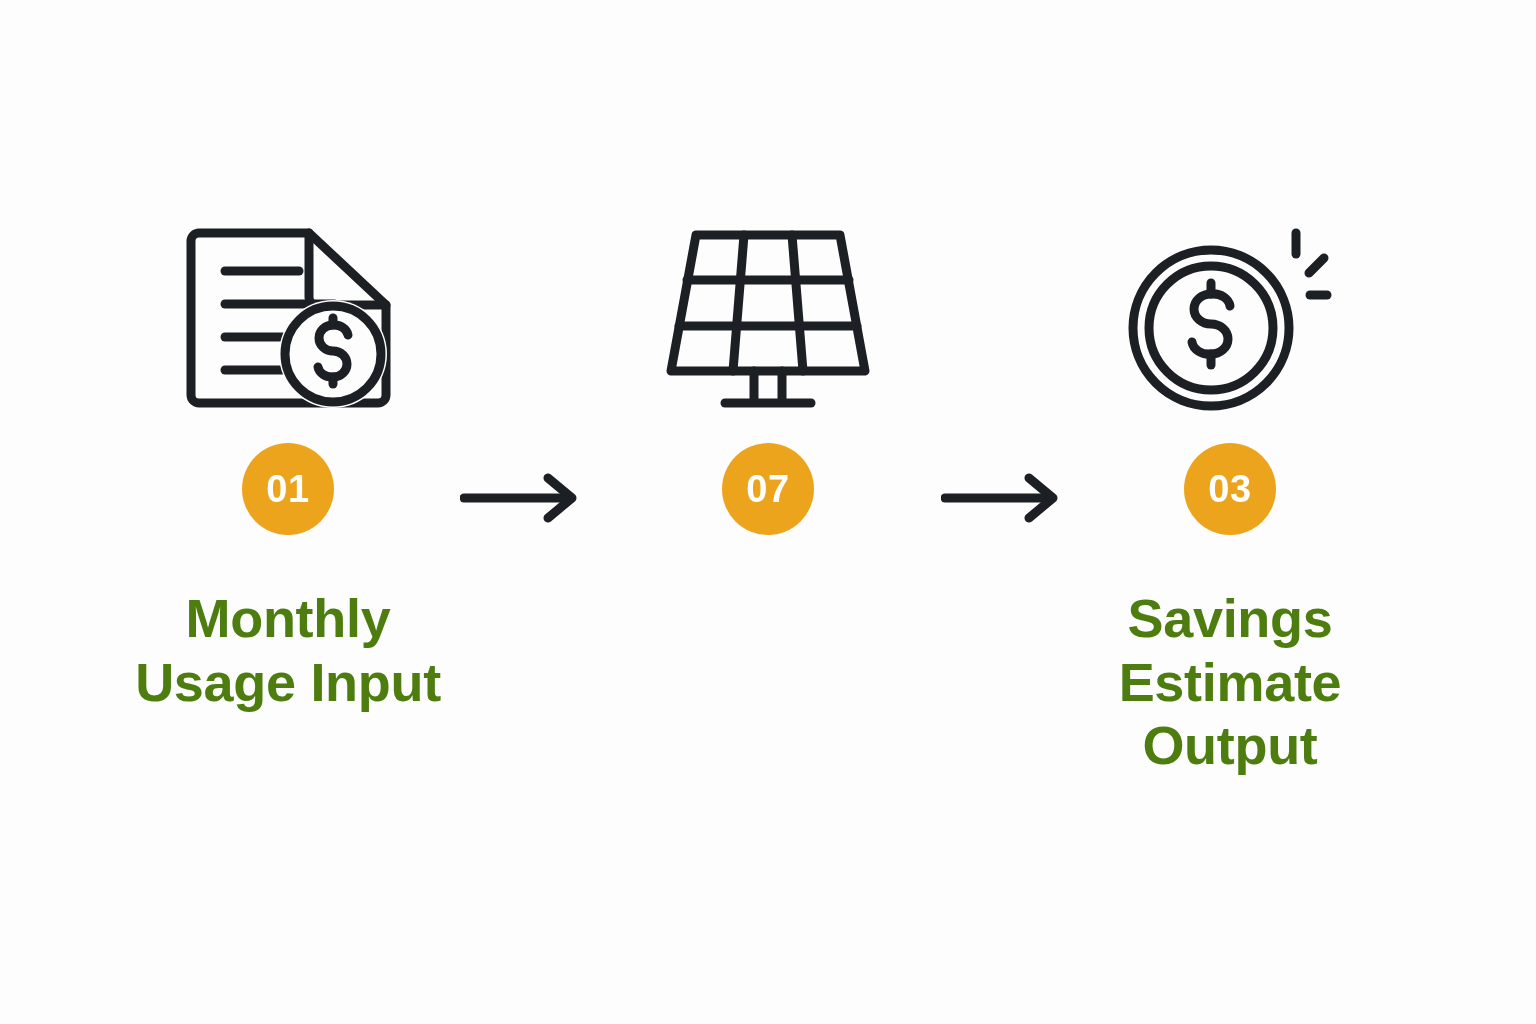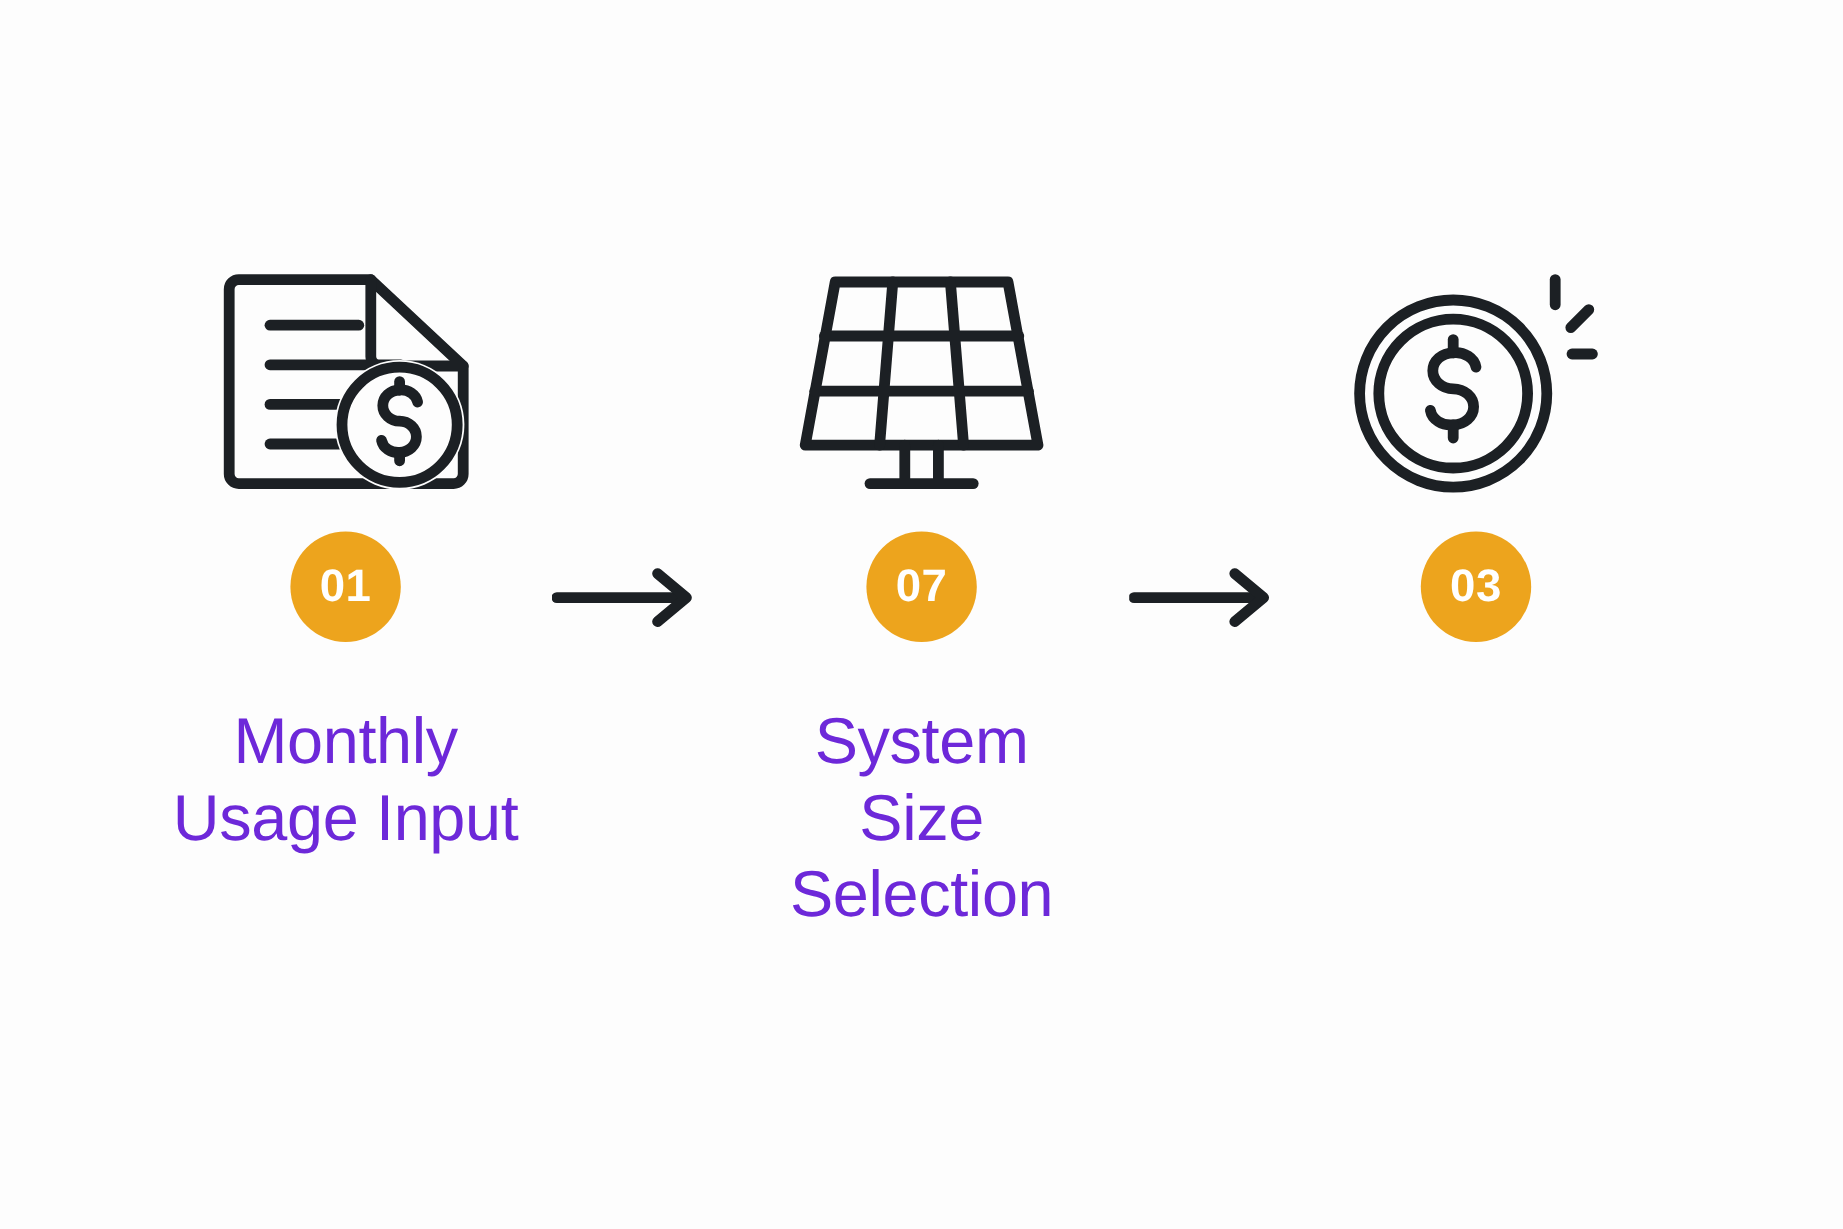--- a/index.html
+++ b/index.html
@@ -55,23 +55,23 @@
     font-size: 38px;
     font-weight: bold;
     letter-spacing: 0.5px;
     line-height: 1;
   }
 
   
   .caption {
     margin-top: 52px;
     text-align: center;
-    color: #6d28d9;
+    color: #4d7c0f;
     font-size: 54px;
-    font-weight: normal;
+    font-weight: bold;
     line-height: 1.18;
     letter-spacing: -0.3px;
     white-space: pre-line;
   }
 
   
   .arrow {
     position: absolute;
     top: 472px;
     width: 124px;
@@ -141,23 +141,20 @@
         <path d="M119 148 V176"></path>
 
         <path d="M62 180 H148"></path>
       </svg>
     </div>
 
     <div class="badge">
       <span class="badge-label">07</span>
     </div>
 
-    <div class="caption">System
-Size
-Selection</div>
   </div>
 
   <div class="arrow arrow-2">
     <svg width="124" height="52" viewBox="0 0 124 52" fill="none" stroke="#1c2024" stroke-width="9" stroke-linecap="round" stroke-linejoin="round">
       <path d="M4 26 H108"></path>
       <path d="M88 6 L112 26 L88 46"></path>
     </svg>
   </div>
 
   <div class="step step-3">
@@ -176,15 +173,18 @@
         <path d="M168 10 V31"></path>
         <path d="M196 35 L181 50"></path>
         <path d="M199 72 H182"></path>
       </svg>
     </div>
 
     <div class="badge">
       <span class="badge-label">03</span>
     </div>
 
+    <div class="caption">Savings
+Estimate
+Output</div>
   </div>
 
 </div>
 
 </body></html>

